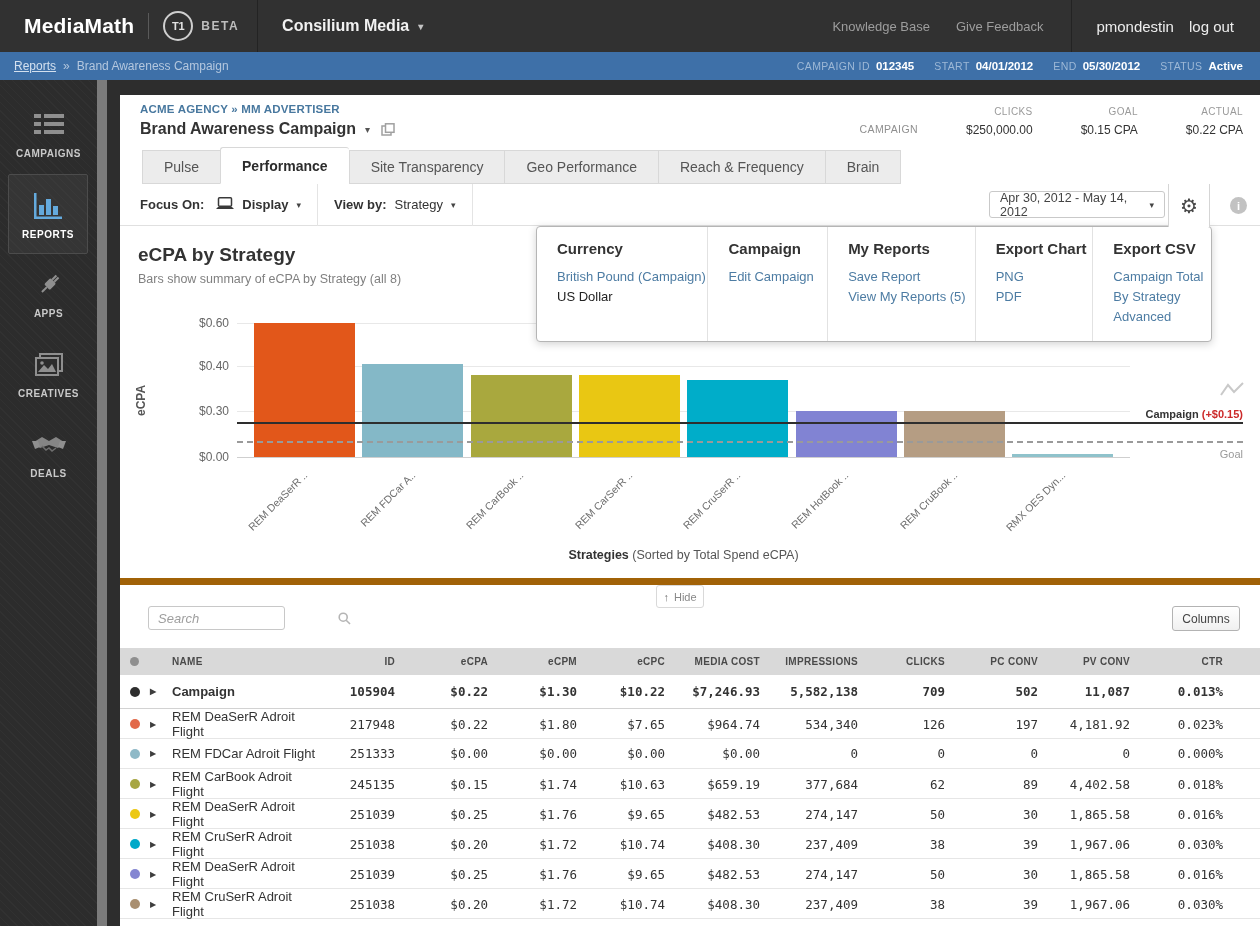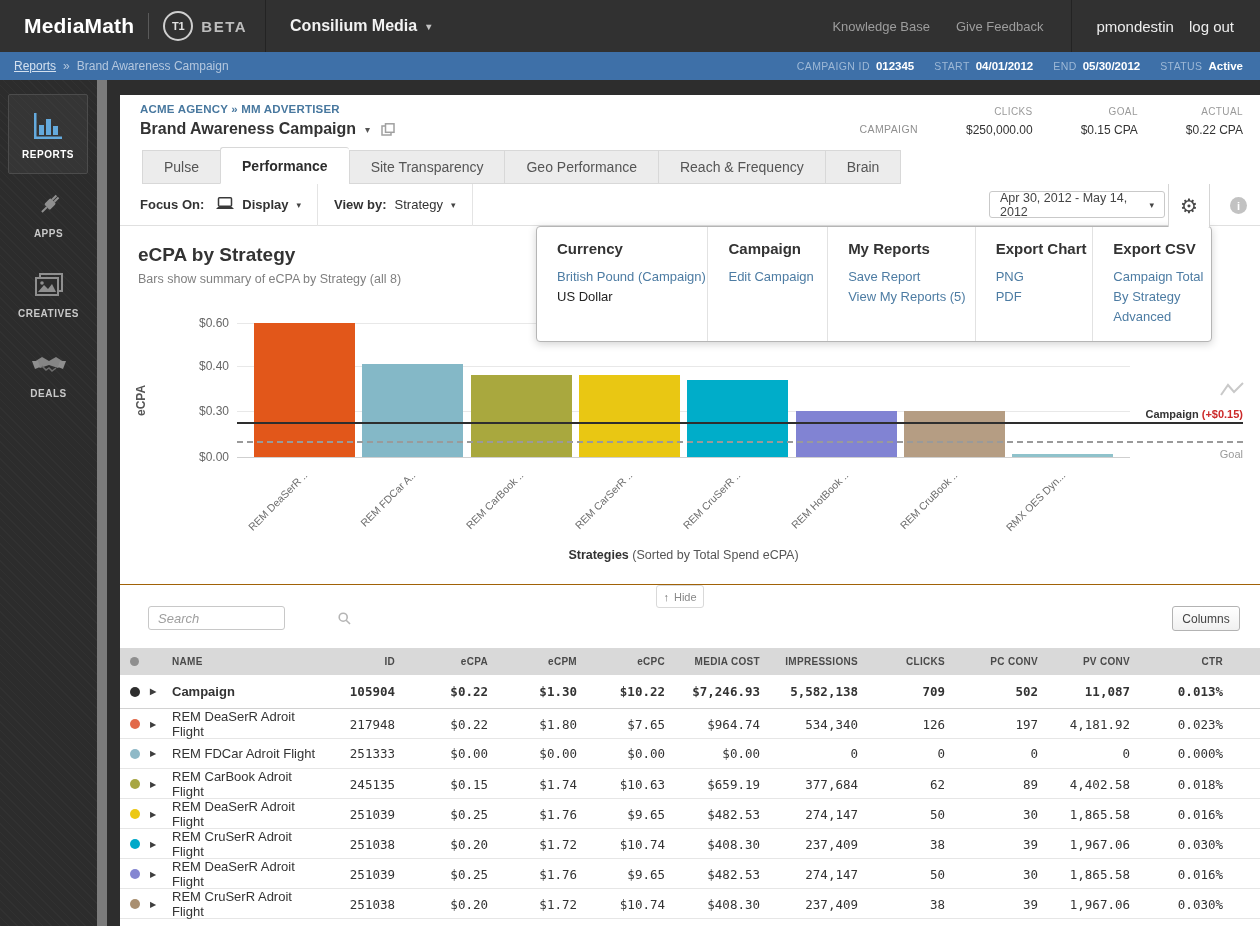--- a/index.html
+++ b/index.html
@@ -4,21 +4,21 @@
 <style>
   html,body{margin:0;padding:0;background:#2d2d2d;font-family:"Liberation Sans",sans-serif;}
   .page{position:relative;width:1260px;height:926px;overflow:hidden;background:#2d2d2d;}
 
   
   .topbar{position:absolute;left:0;top:0;width:1260px;height:52px;background:#313131;display:flex;align-items:stretch;}
   .brand-sec{display:flex;align-items:center;padding:0 18px 0 24px;border-right:1px solid #232323;}
   .brand{color:#fff;font-size:21px;font-weight:bold;letter-spacing:.2px;}
   .brand-div{width:1px;height:26px;background:#5a5a5a;margin:0 14px;}
   .t1-badge{width:26px;height:26px;border:2px solid #cfcfcf;border-radius:50%;color:#e3e3e3;font-size:11px;font-weight:bold;display:flex;align-items:center;justify-content:center;}
-  .beta{color:#bdbdbd;font-size:15px;font-weight:bold;letter-spacing:1.5px;margin-left:8px;}
+  .beta{color:#bdbdbd;font-size:12px;font-weight:bold;letter-spacing:1.5px;margin-left:8px;}
   .org-sec{display:flex;align-items:center;padding:0 24px;color:#f2f2f2;font-size:16px;font-weight:bold;cursor:pointer;}
   .org-sec .caret{margin-left:9px;font-size:10px;color:#c4c4c4;}
   .top-spacer{flex:1;}
   .top-links{display:flex;align-items:center;gap:26px;color:#9d9d9d;font-size:13px;padding-right:28px;}
   .top-links span{cursor:pointer;}
   .user-sec{display:flex;align-items:center;gap:15px;border-left:1px solid #232323;padding:0 26px 0 24px;color:#ededed;font-size:15px;}
   .user-sec .logout{cursor:pointer;}
 
   
   .bluebar{position:absolute;left:0;top:52px;width:1260px;height:28px;background:#3e70a8;display:flex;align-items:center;font-size:12px;padding:0;box-sizing:border-box;}
@@ -76,21 +76,21 @@
   .gear-menu{position:absolute;left:416px;top:131px;width:676px;background:#fff;border:1px solid #b5b5b5;border-radius:4px;box-shadow:0 2px 8px rgba(0,0,0,.18);display:flex;z-index:25;box-sizing:border-box;}
   .gm-sec{padding:13px 0 14px 20px;box-sizing:border-box;border-right:1px solid #e2e2e2;}
   .gm-sec:last-child{border-right:none;}
   .gm-title{font-size:15px;font-weight:bold;color:#333;margin-bottom:10px;}
   .gm-item{font-size:13px;color:#4d7ca3;line-height:20px;cursor:pointer;}
   .gm-item.sel{color:#222;}
 
   .zigzag{position:absolute;right:16px;top:155px;}
 
   
-  .chart-sec{position:absolute;left:0;top:131px;width:1140px;height:359px;background:#fff;border-bottom:1px solid #a16207;box-sizing:border-box;}
+  .chart-sec{position:absolute;left:0;top:131px;width:1140px;height:359px;background:#fff;border-bottom:7px solid #a16207;box-sizing:border-box;}
   .ch-title{position:absolute;left:18px;top:18px;font-size:19px;font-weight:bold;color:#333;}
   .ch-sub{position:absolute;left:18px;top:46px;font-size:12.5px;color:#808080;text-align:center;}
   .ylab{position:absolute;left:14px;top:190px;transform:rotate(-90deg);transform-origin:left top;font-size:12px;font-weight:bold;color:#555;}
   .plot{position:absolute;left:117px;top:97px;width:893px;height:134px;}
   .grid{position:absolute;left:0;width:893px;height:1px;background:#e8e8e8;}
   .grid.base{background:#cfcfcf;}
   .ytick{position:absolute;width:68px;text-align:right;font-size:12px;color:#666;}
   .bar{position:absolute;bottom:0;width:101px;cursor:pointer;}
   .xlab{position:absolute;width:110px;text-align:right;font-size:10.5px;color:#6e6e6e;transform:rotate(-45deg);transform-origin:100% 0;white-space:nowrap;}
   .refline{position:absolute;left:0;width:1006px;height:0;}
@@ -175,20 +175,35 @@
         <span class="val">05/30/2012</span>
       </span>
       <span class="bb-meta">
         <span class="lab">STATUS</span>
         <span class="val">Active</span>
       </span>
     </div>
   </div>
 
   <aside class="sidebar">
+    <div class="side-item">
+      <div class="icn">
+        <svg width="30" height="24" viewBox="0 0 30 24">
+            <g fill="#8f8f8f">
+              <rect x="0" y="1" width="7" height="4"></rect>
+              <rect x="10" y="1" width="20" height="4"></rect>
+              <rect x="0" y="9" width="7" height="4"></rect>
+              <rect x="10" y="9" width="20" height="4"></rect>
+              <rect x="0" y="17" width="7" height="4"></rect>
+              <rect x="10" y="17" width="20" height="4"></rect>
+            </g>
+          </svg>
+      </div>
+      <div class="lbl">CAMPAIGNS</div>
+    </div>
     <div class="side-item active">
       <div class="icn">
         <svg width="28" height="26" viewBox="0 0 28 26">
             <g fill="#64aadd">
               <rect x="0" y="0" width="2.5" height="26"></rect>
               <rect x="0" y="23.5" width="28" height="2.5"></rect>
               <rect x="5" y="12" width="5" height="10"></rect>
               <rect x="12" y="6" width="5" height="16"></rect>
               <rect x="19" y="13" width="5" height="9"></rect>
             </g>

